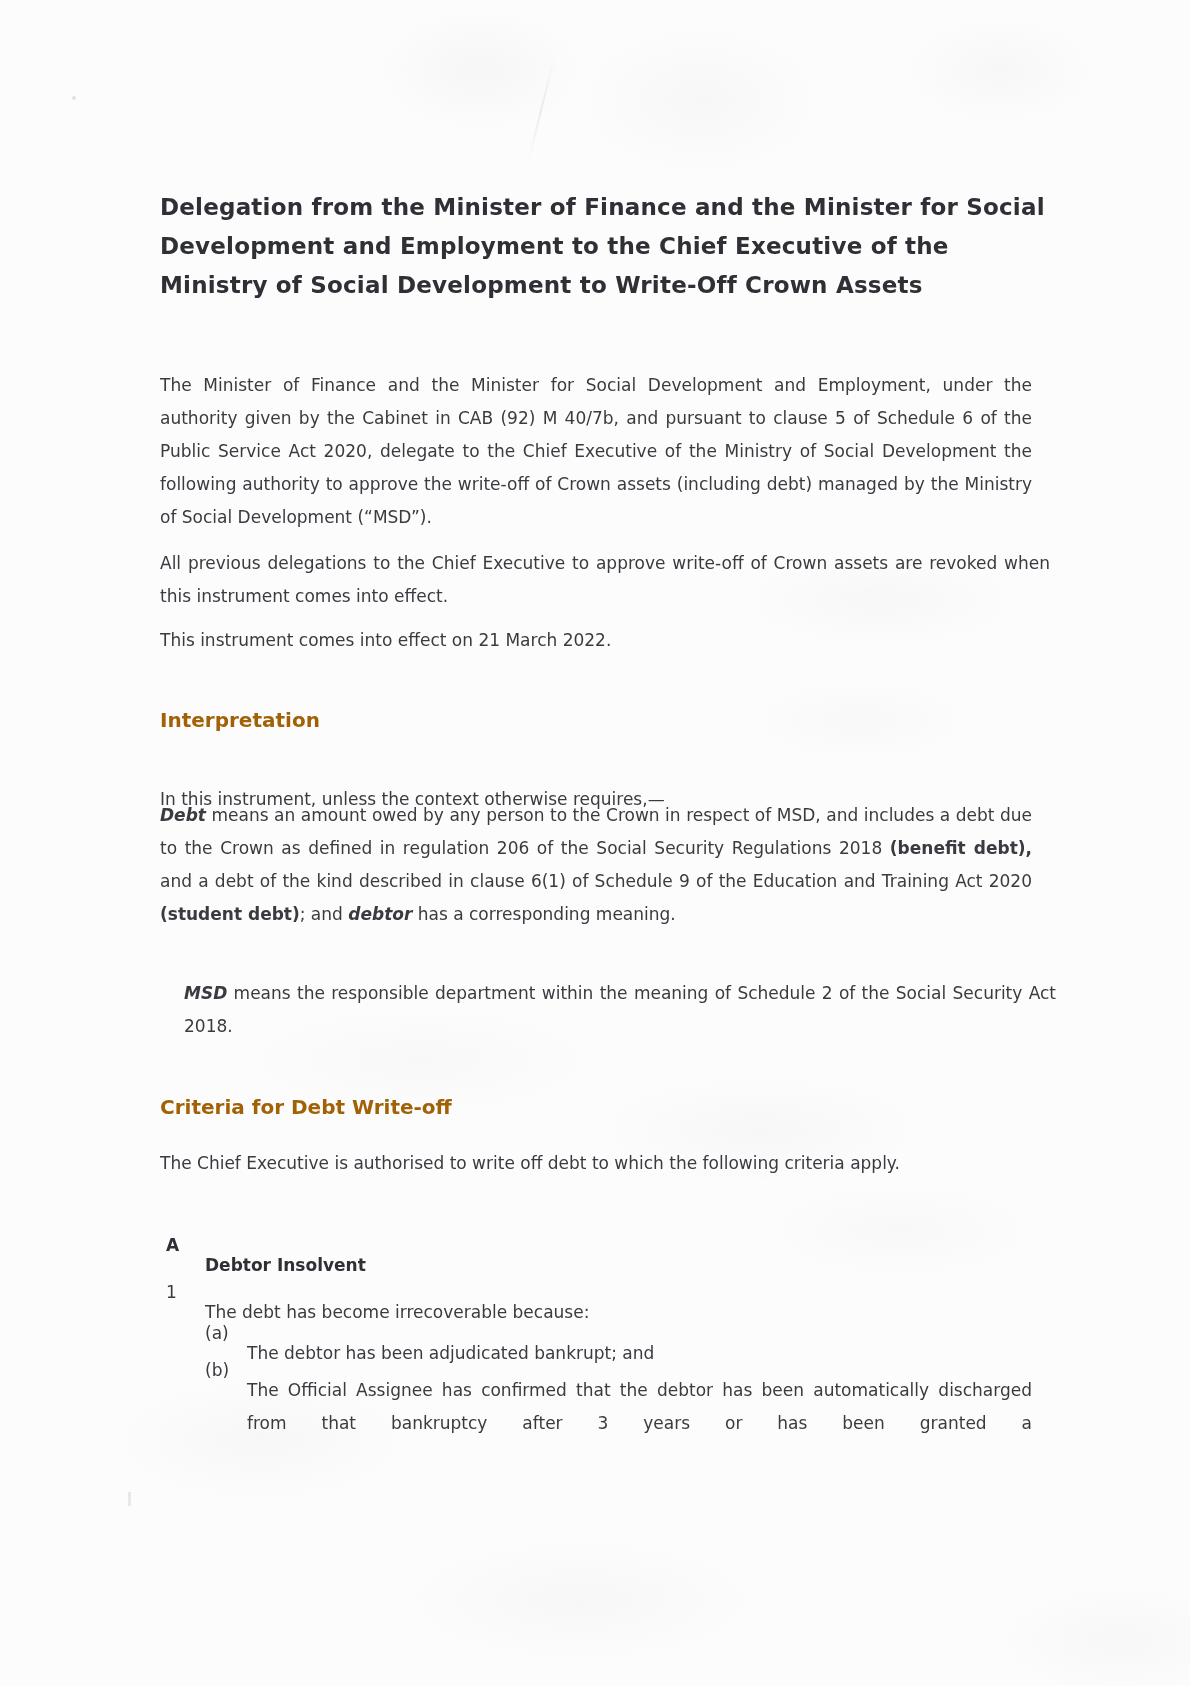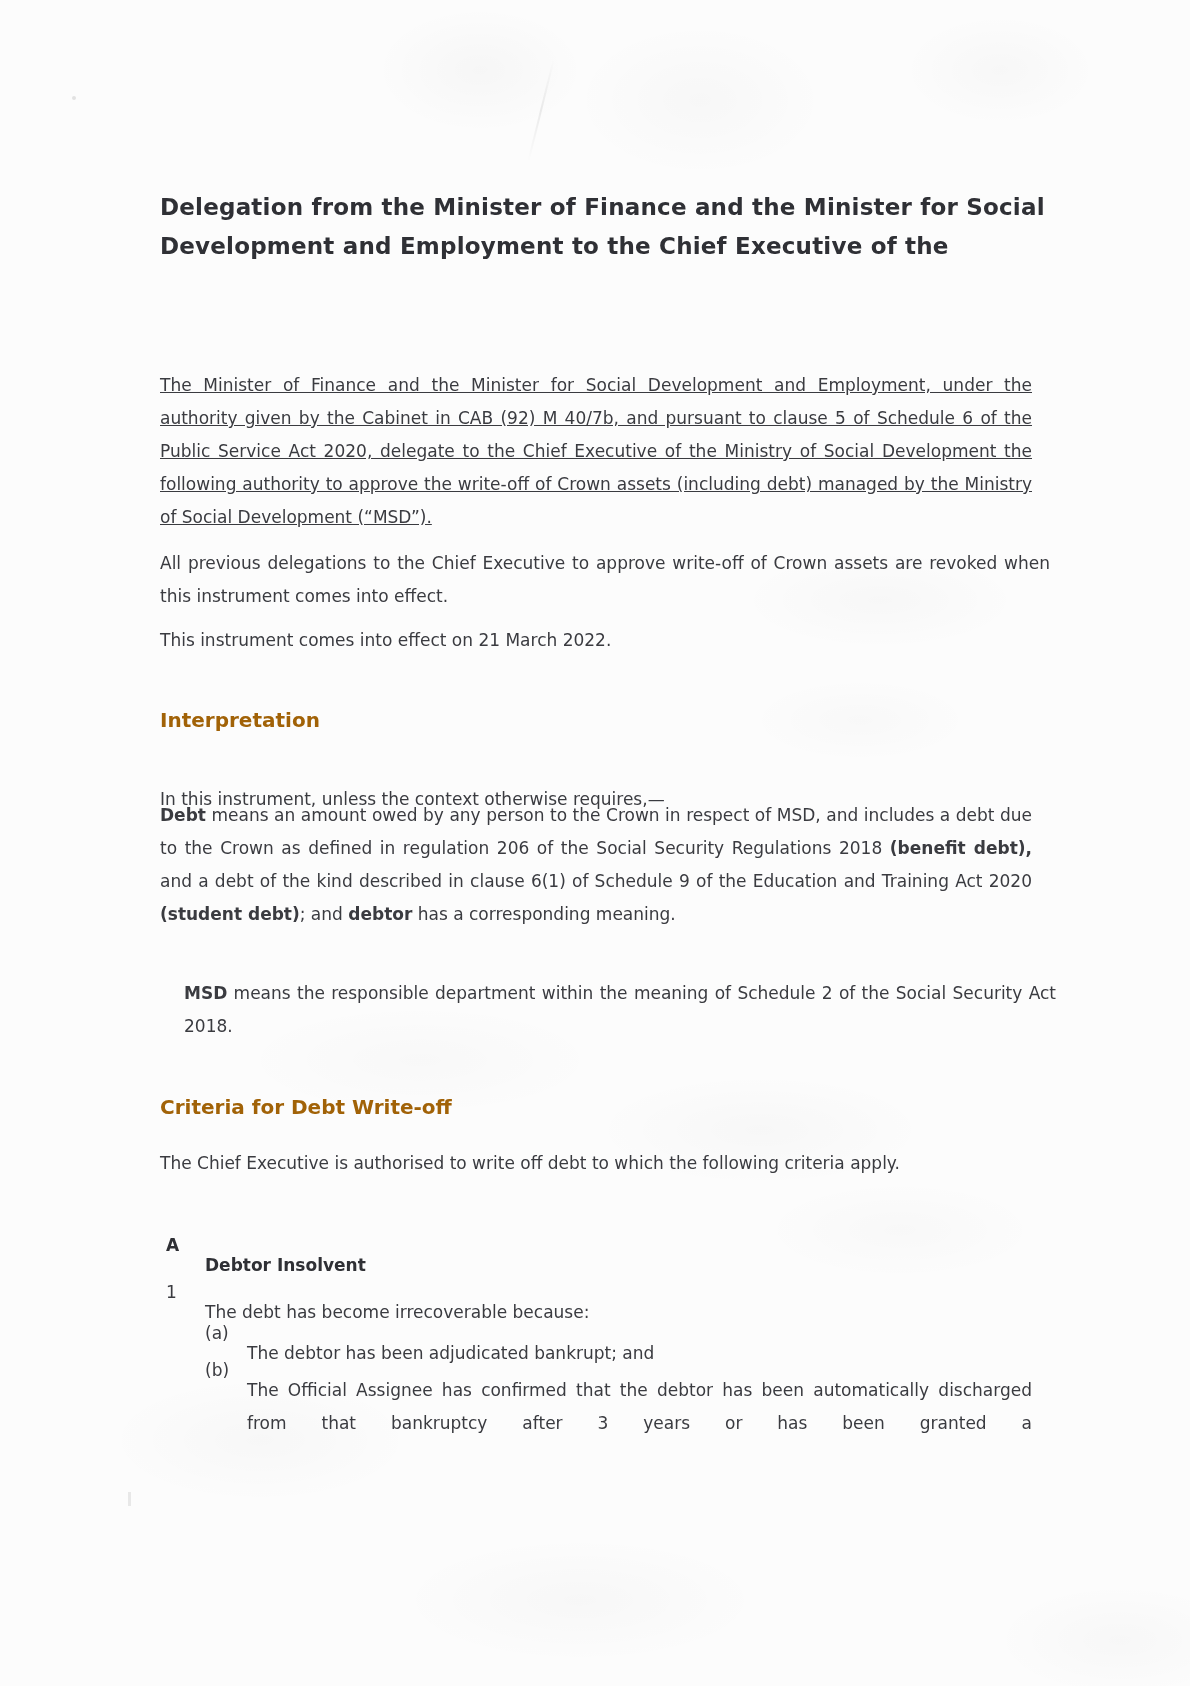--- a/index.html
+++ b/index.html
@@ -37,52 +37,53 @@
   p.block{font-size:17px;line-height:33px;margin:0;}
   .just{text-align:justify;}
 
   .doc-title{top:188px;font-size:23px;line-height:39px;font-weight:bold;color:#2f3035;letter-spacing:0.2px;}
   .doc-title div{white-space:nowrap;}
 
   .heading{font-size:20px;line-height:30px;font-weight:bold;color:#a16207;}
   #h-interpretation{top:705px;}
   #h-criteria{top:1092px;}
 
-  #p-delegation{top:369px;text-decoration:underline;}
+  #p-delegation{top:369px;}
   #p-revocation{top:547px;width:890px;}
   #p-effect{top:624px;}
   #p-intro{top:783px;}
   #p-debt{top:799px;}
   #p-msd{top:977px;margin-left:24px;}
   #p-chief{top:1147px;}
 
   .row{position:absolute;display:flex;font-size:17px;line-height:33px;margin:0;}
   #row-a{left:166px;top:1229px;width:866px;font-weight:bold;color:#2f3035;}
   #row-1{left:166px;top:1276px;width:866px;}
   #row-sa{left:205px;top:1317px;width:827px;}
   #row-sb{left:205px;top:1354px;width:827px;}
   .lbl1{flex:0 0 39px;}
   .lbl2{flex:0 0 42px;}
   .itext{flex:1;margin-top:20px;}
   #row-sb .itext{text-align:justify;text-align-last:justify;}
 
   .b{font-weight:bold;}
-  .bi{font-weight:bold;}
+  .bi{font-weight:bold;font-style:italic;}
 </style>
 </head>
 <body>
 
 <div class="texture"></div>
 <div class="crease"></div>
 <div class="speck-a"></div>
 <div class="speck-b"></div>
 
 <div class="block doc-title">
   <div>Delegation from the Minister of Finance and the Minister for Social</div>
   <div>Development and Employment to the Chief Executive of the</div>
+  <div>Ministry of Social Development to Write-Off Crown Assets</div>
 </div>
 
 <p id="p-delegation" class="block just">The Minister of Finance and the Minister for Social Development and Employment, under the authority given by the Cabinet in CAB (92) M 40/7b, and pursuant to clause 5 of Schedule 6 of the Public Service Act 2020, delegate to the Chief Executive of the Ministry of Social Development the following authority to approve the write-off of Crown assets (including debt) managed by the Ministry of Social Development (“MSD”).</p>
 
 <p id="p-revocation" class="block just">All previous delegations to the Chief Executive to approve write-off of Crown assets are revoked when this instrument comes into effect.</p>
 
 <p id="p-effect" class="block">This instrument comes into effect on 21 March 2022.</p>
 
 <div id="h-interpretation" class="block heading">Interpretation</div>
 

